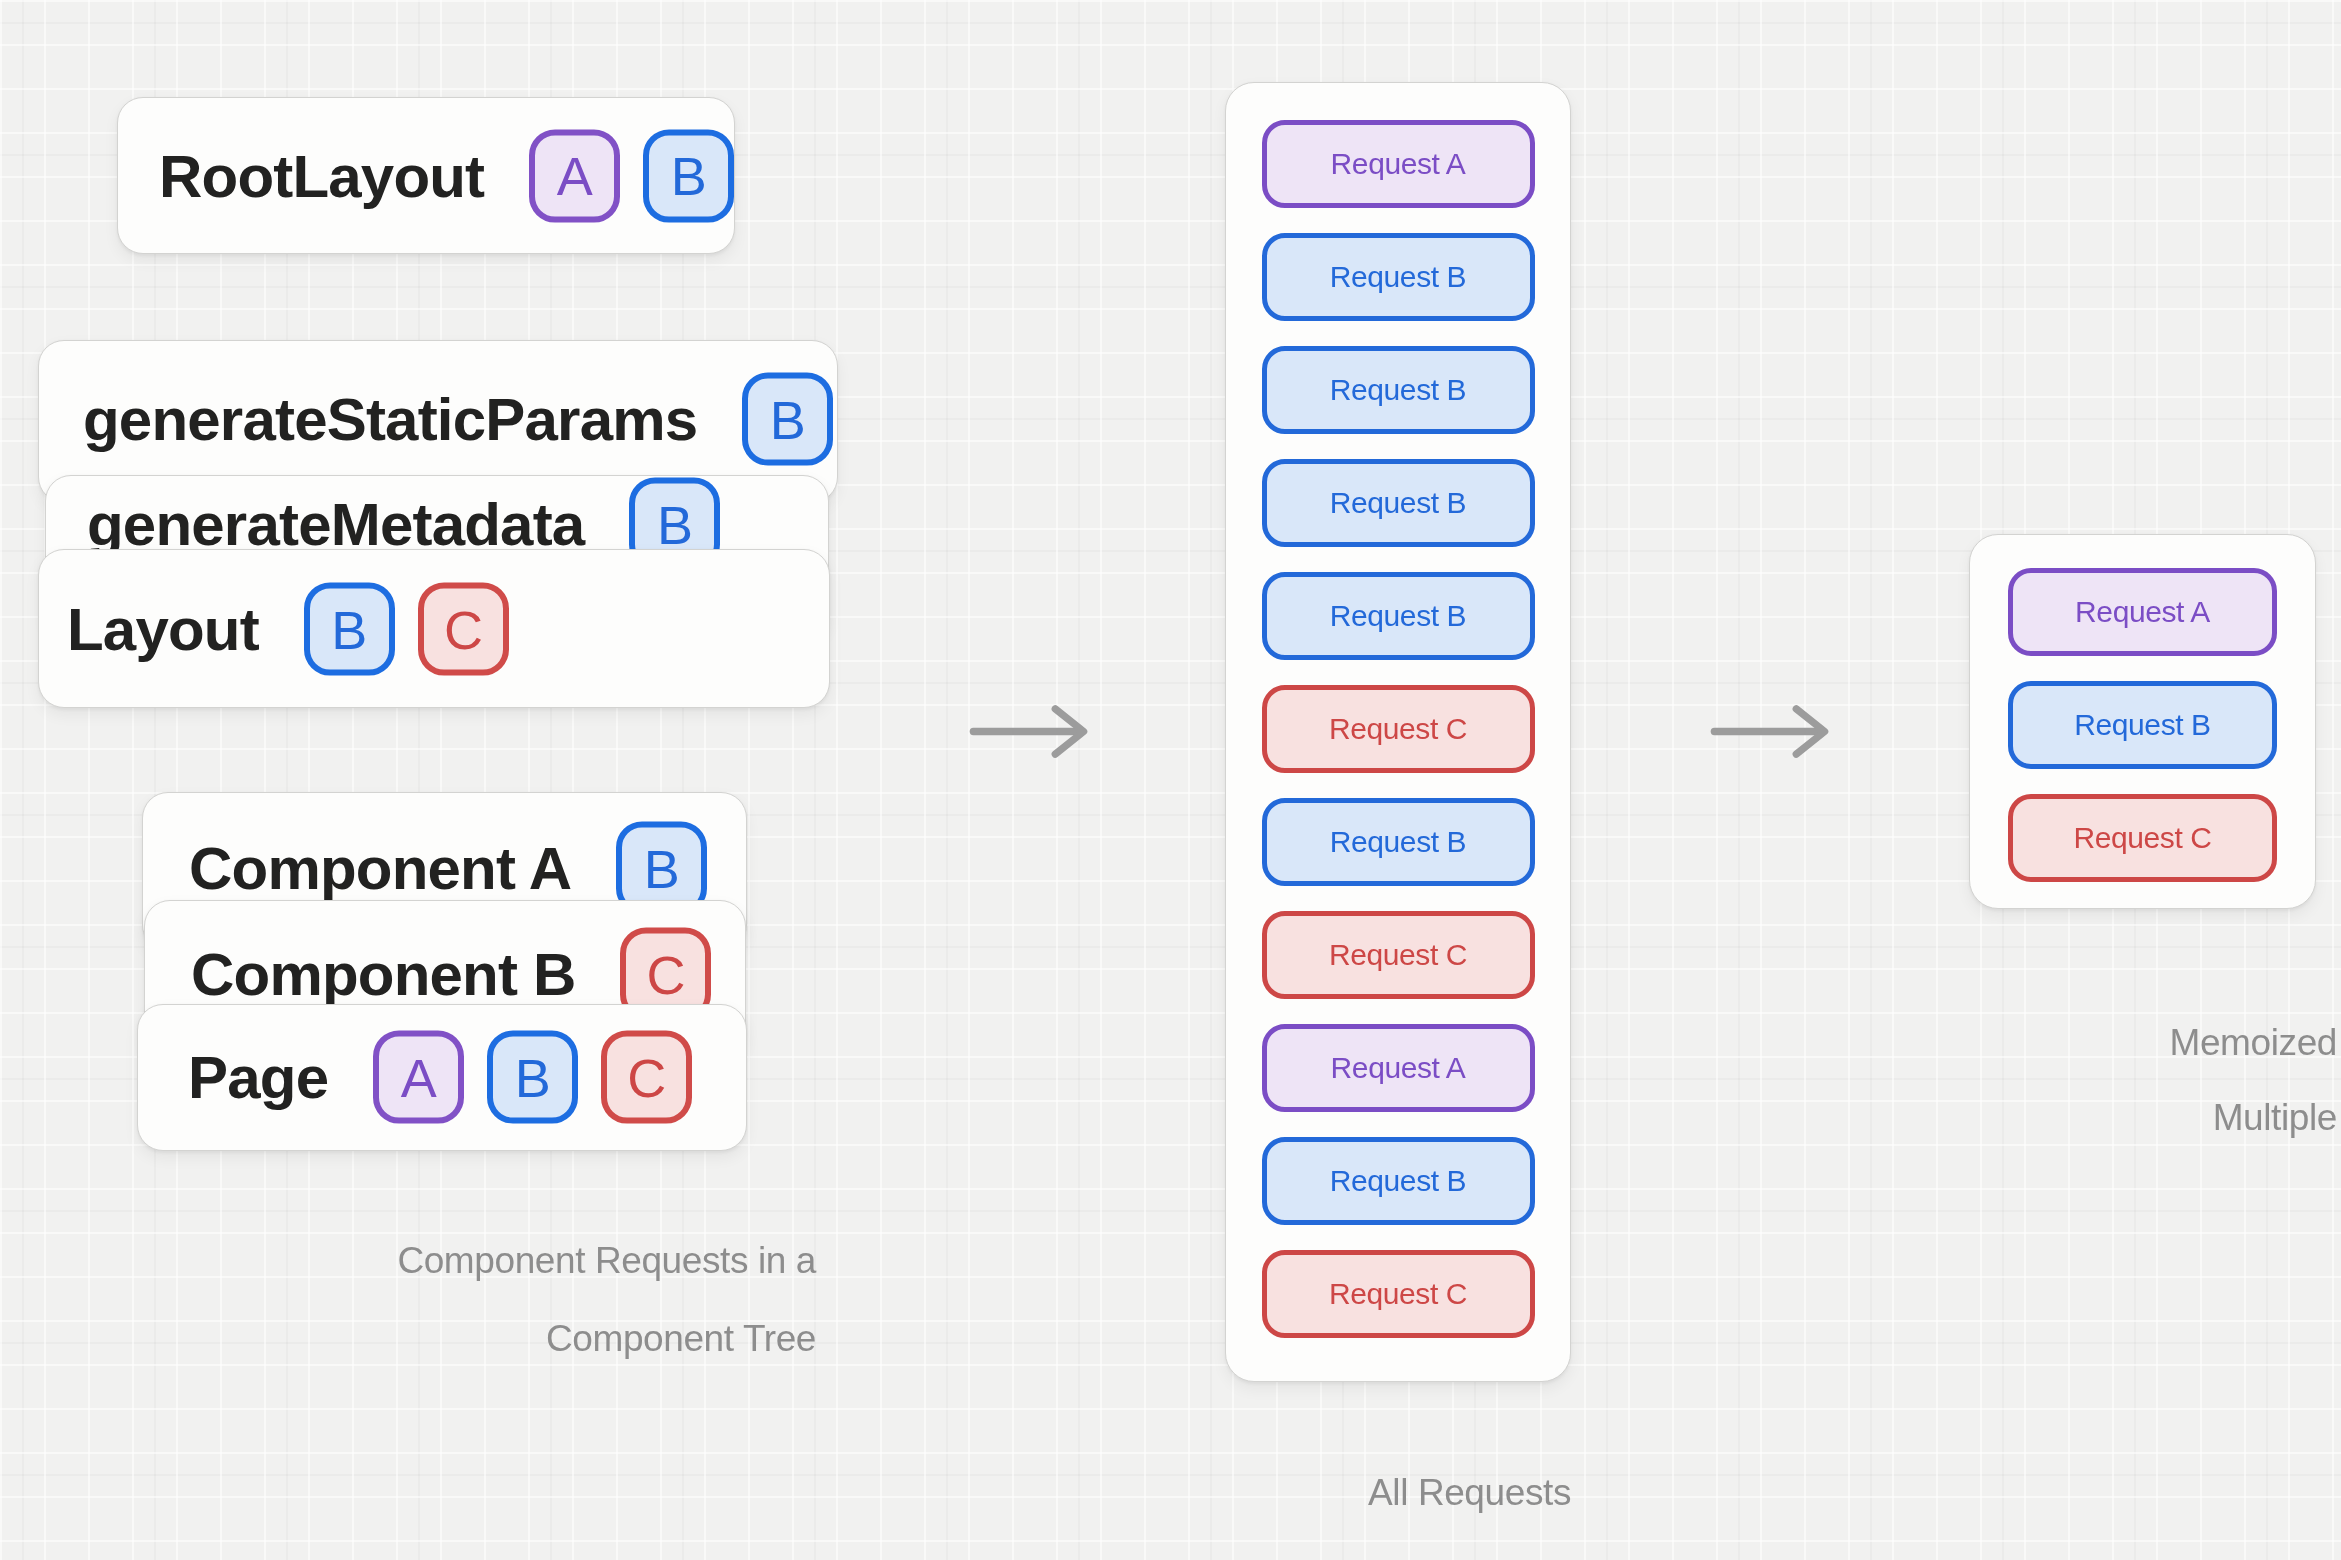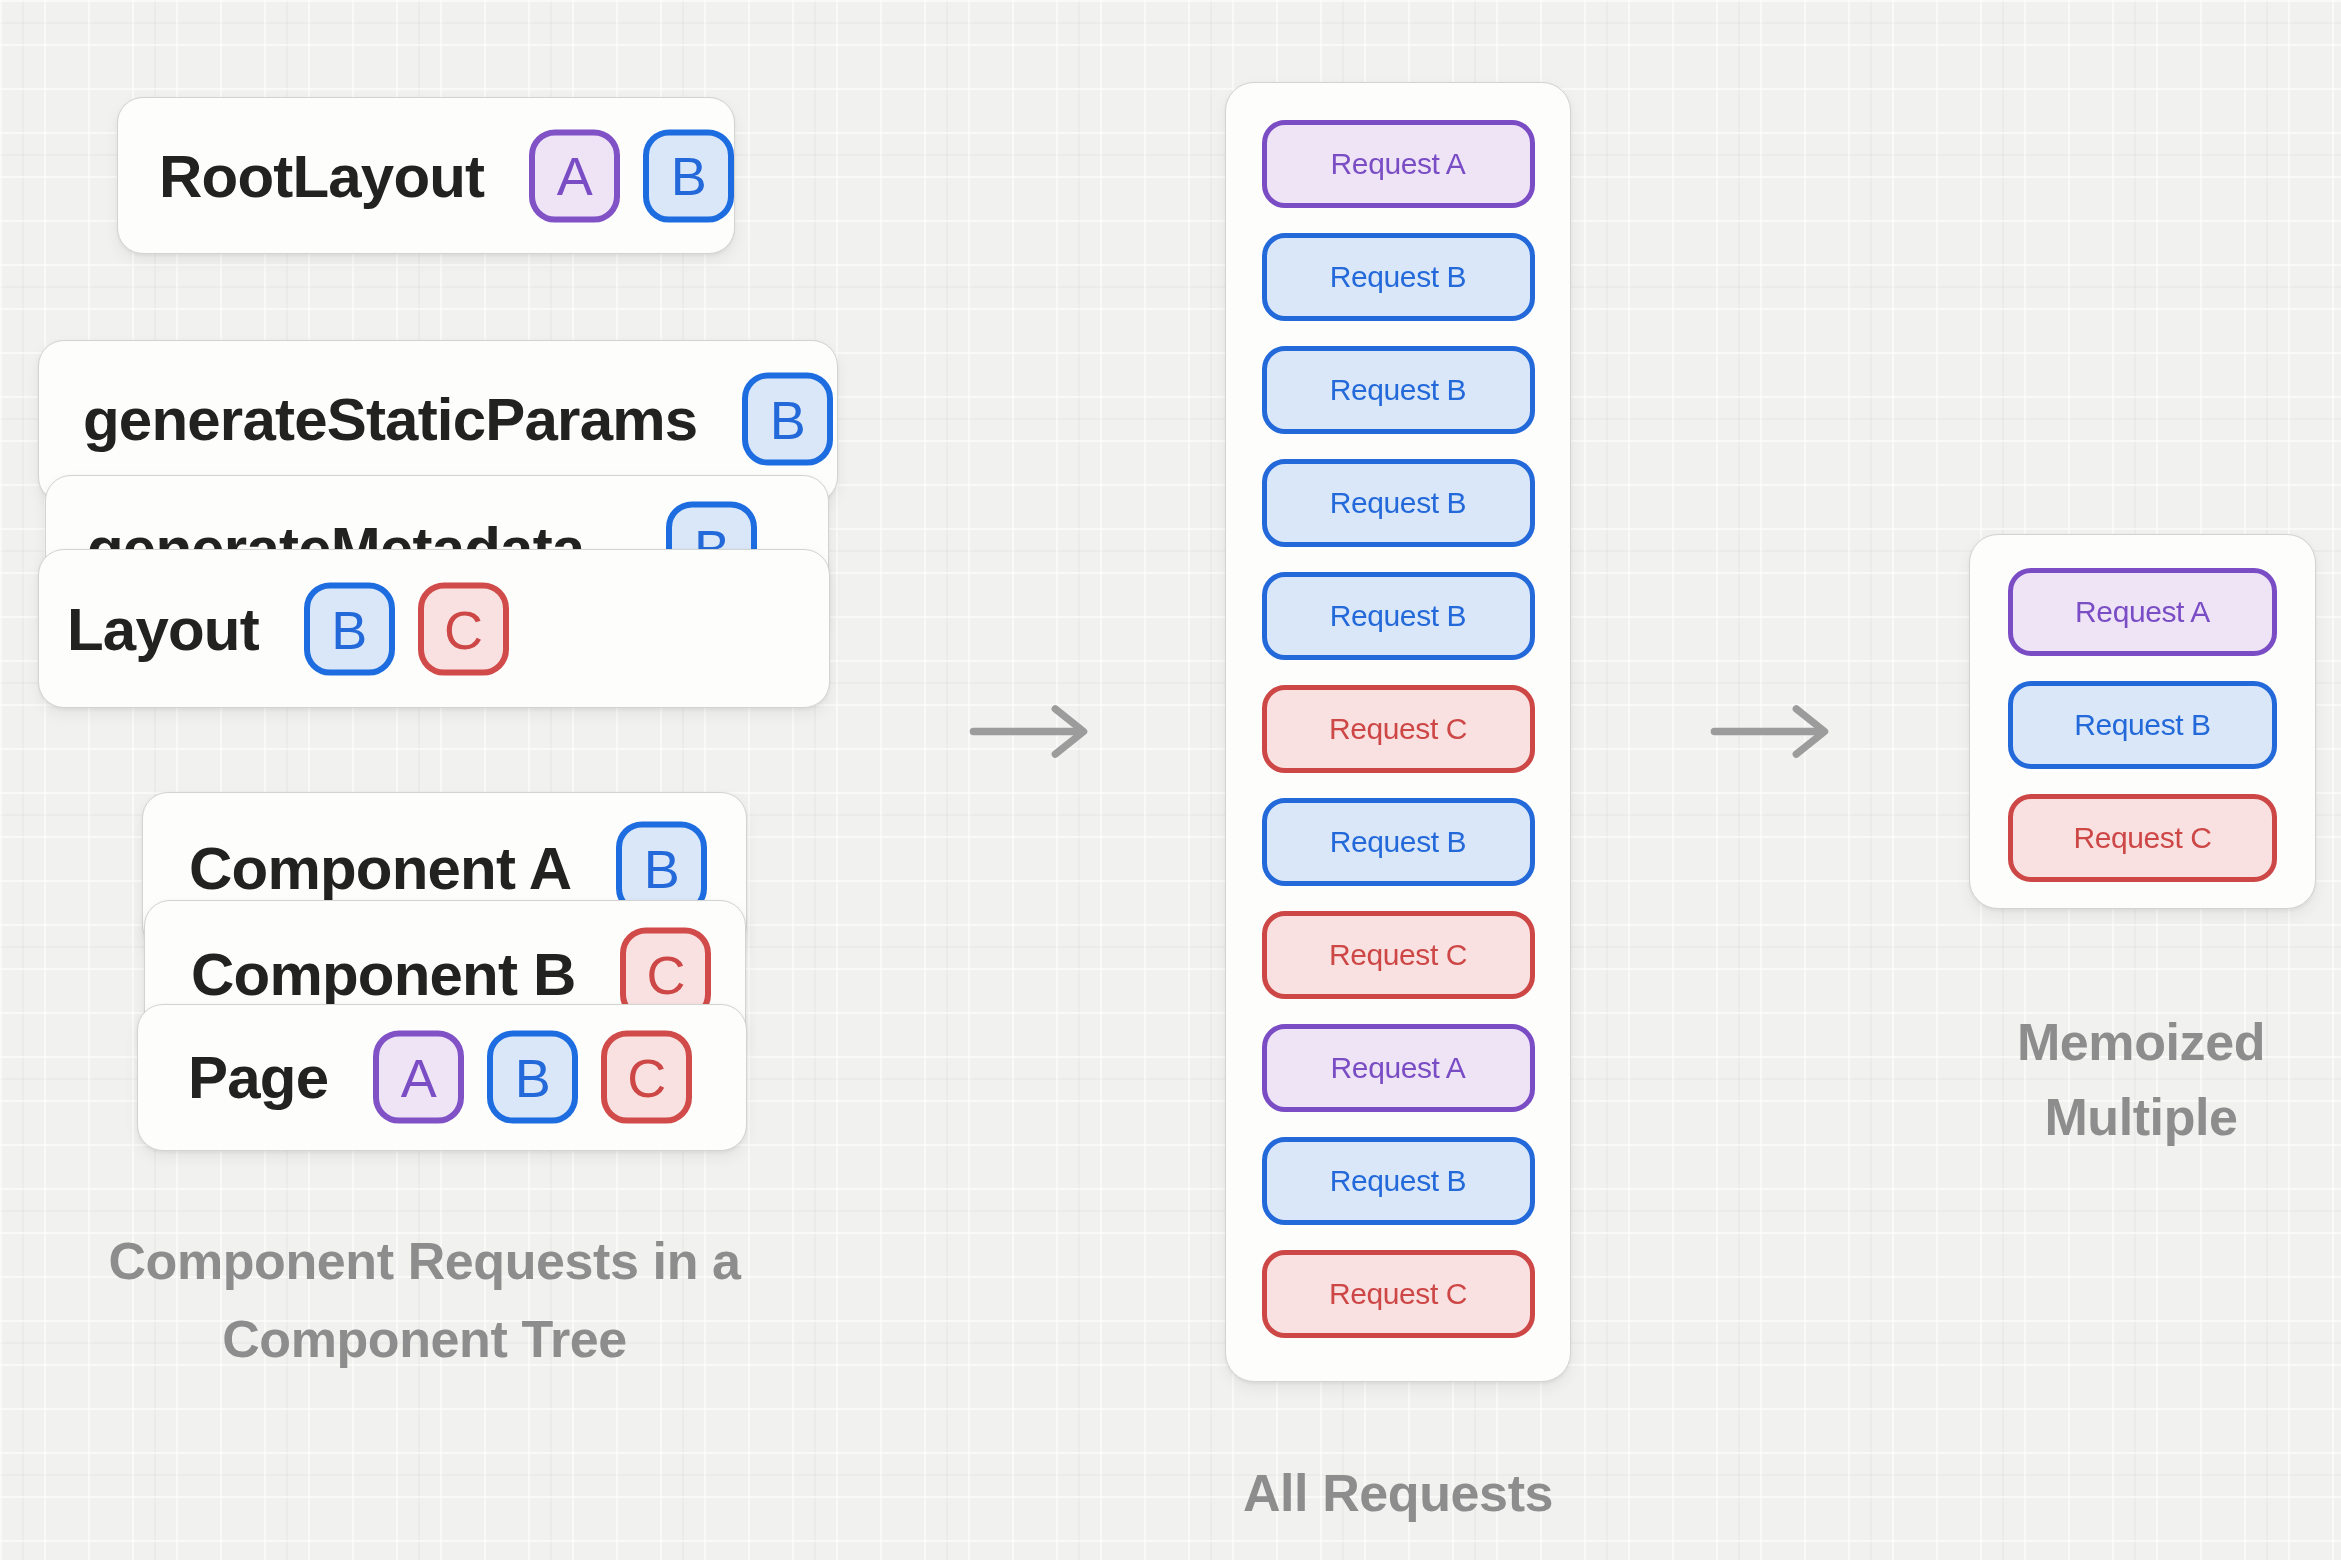--- a/index.html
+++ b/index.html
@@ -62,21 +62,21 @@
   .red   {background:#f8e1e0;border-color:#d04b49;color:#cd4746;}
 
   
   #card-root   {left:117px;top:97px;width:618px;height:157px;z-index:5;}
   #card-root .card-row{left:41px;top:50%;}
 
   #card-gsp    {left:38px; top:340px;width:800px;height:163px;z-index:1;}
   #card-gsp .card-row{left:44px;top:78px;}
 
   #card-gm     {left:45px; top:475px;width:784px;height:163px;z-index:2;}
-  #card-gm .card-row{left:41px;top:72px;gap:37px;}
+  #card-gm .card-row{left:41px;top:48px;}
 
   #card-layout {left:38px; top:549px;width:792px;height:159px;z-index:3;}
   #card-layout .card-row{left:28px;top:79px;}
 
   #card-compa  {left:142px;top:792px;width:605px;height:159px;z-index:1;}
   #card-compa .card-row{left:46px;top:75px;}
 
   #card-compb  {left:144px;top:900px;width:602px;height:159px;z-index:2;}
   #card-compb .card-row{left:46px;top:73px;}
 
@@ -102,24 +102,24 @@
     font-size:30px;font-weight:500;
     letter-spacing:-0.4px;
     white-space:nowrap;
   }
   #card-all  .pill{width:273px;}
   #card-memo .pill{width:269px;}
 
   
   .caption{
     position:absolute;
-    text-align:center;
+    text-align:right;
     color:#8d8d8d;
-    font-size:52px;
-    font-weight:700;
+    font-size:37px;
+    font-weight:400;
     letter-spacing:-0.4px;
     line-height:78px;
   }
   #caption-tree{left:33px;top:1222px;width:783px;}
   #caption-all {left:1225px;top:1467px;width:346px;line-height:52px;}
   #caption-memo{left:1945px;top:1005px;width:392px;line-height:75px;}
 
   
   .arrow{position:absolute;width:127px;height:73px;}
   #arrow-1{left:965px;top:695px;}

